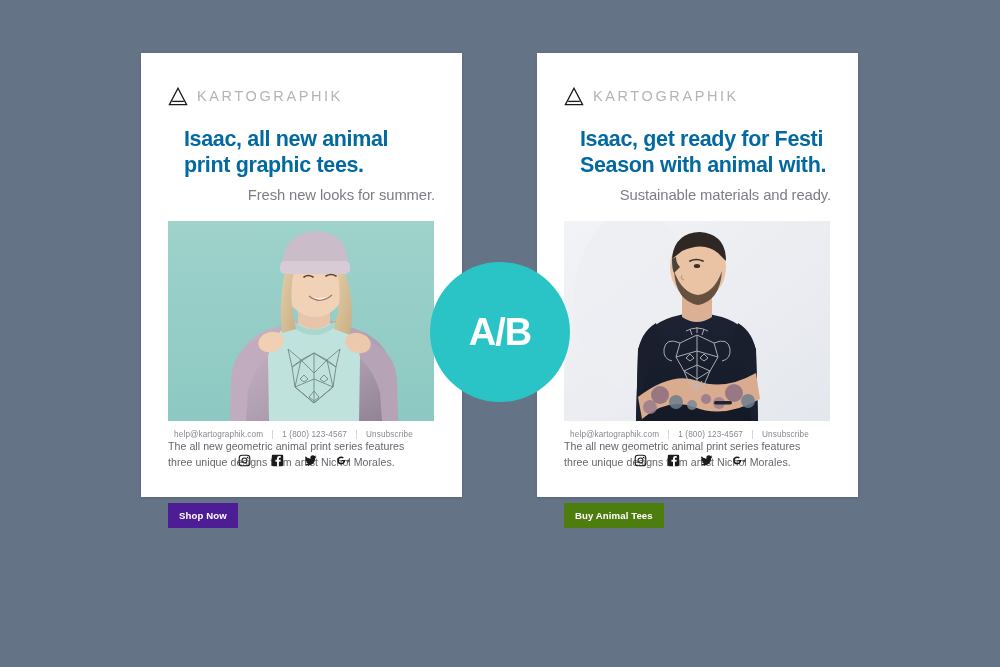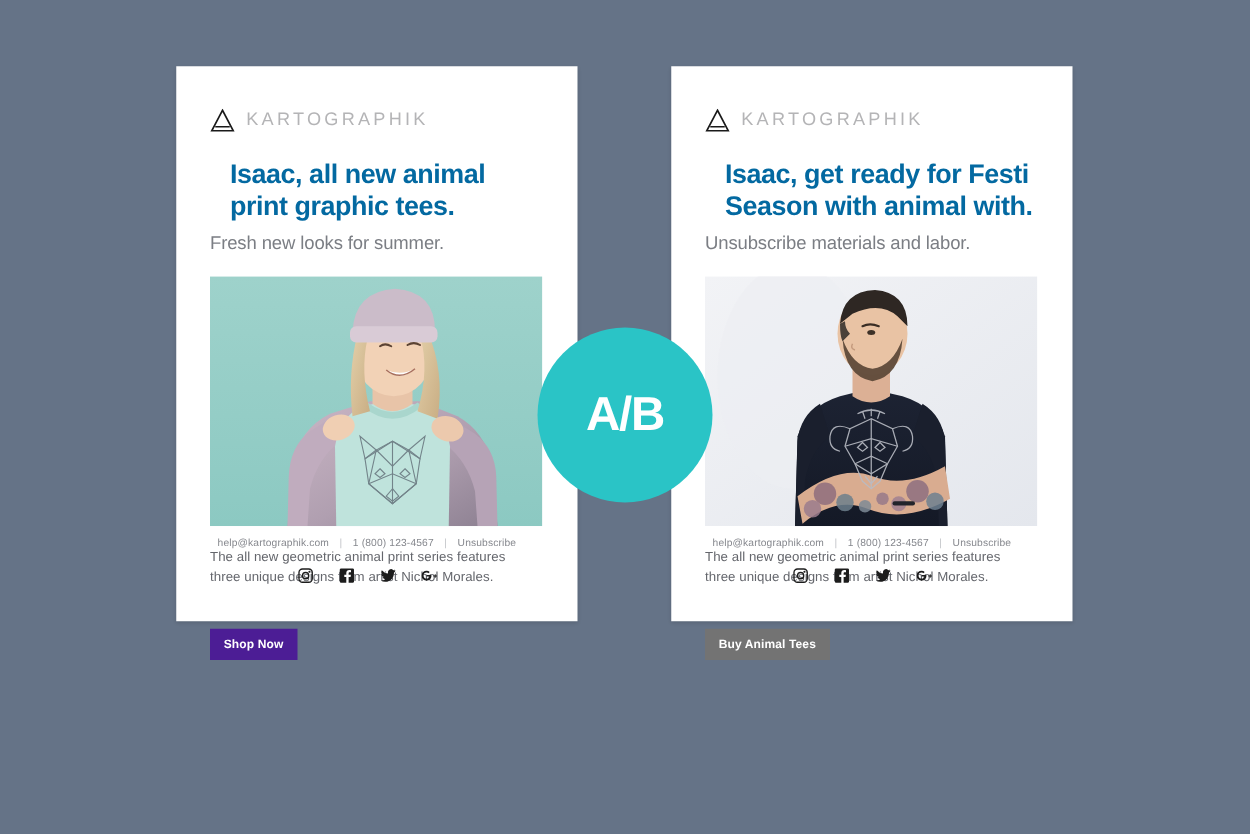--- a/index.html
+++ b/index.html
@@ -71,20 +71,21 @@
     color: #0369a1;
     letter-spacing: -0.35px;
   }
   .subhead {
     margin: 7px 0 0 0;
     font-size: 14.8px;
     line-height: 1.3;
     color: #7b7e84;
     font-weight: 400;
     letter-spacing: -0.1px;
+    text-align: right;
   }
 
   
   .hero {
     position: relative;
     margin-top: 16px;
     width: 266px;
     height: 200px;
     overflow: hidden;
   }
@@ -308,21 +309,21 @@
         <span class="brand-mark">
           <svg viewBox="0 0 20 19" xmlns="http://www.w3.org/2000/svg">
             <path d="M10 1.2 L18.6 17.6 L1.4 17.6 Z" fill="none" stroke="#1a1a1a" stroke-width="1.3"></path>
             <line x1="4.2" y1="14.4" x2="15.8" y2="14.4" stroke="#1a1a1a" stroke-width="1.3"></line>
           </svg>
         </span>
         <span class="brand-name">KARTOGRAPHIK</span>
       </div>
 
       <h1 class="headline">Isaac, get ready for Festi Season with animal with.</h1>
-      <p class="subhead">Unsubscribe materials and labor.</p>
+      <p class="subhead">Sustainable materials and ready.</p>
 
       <div class="hero">
         <svg viewBox="0 0 266 200" xmlns="http://www.w3.org/2000/svg">
           <defs>
             <clipPath id="heroClipB">
                 <rect x="0" y="0" width="266" height="200"></rect>
               </clipPath>
             <linearGradient id="wallBg" x1="0" y1="0" x2="1" y2="1">
               <stop offset="0%" stop-color="#f2f3f6"></stop>
               <stop offset="100%" stop-color="#e4e7ed"></stop>
@@ -380,21 +381,21 @@
               <path d="M128 160 L133 166 L138 160"></path>
               <path d="M122 110 Q133 104 144 110"></path>
               <path d="M126 108 L128 114 M133 106 L133 112 M140 108 L138 114"></path>
             </g>
           </g>
         </svg>
       </div>
 
       <p class="bodycopy">The all new geometric animal print series features three unique designs from artist Nichol Morales.</p>
 
-      <button class="cta" style="background: #737373;">Buy Animal Tees</button>
+      <button class="cta" style="background: #4d7c0f;">Buy Animal Tees</button>
 
       <div class="footer">
         <div class="footer-links">
           <span>help@kartographik.com</span>
           <span class="footer-sep">|</span>
           <span>1 (800) 123-4567</span>
           <span class="footer-sep">|</span>
           <span>Unsubscribe</span>
         </div>
         <div class="socials">

